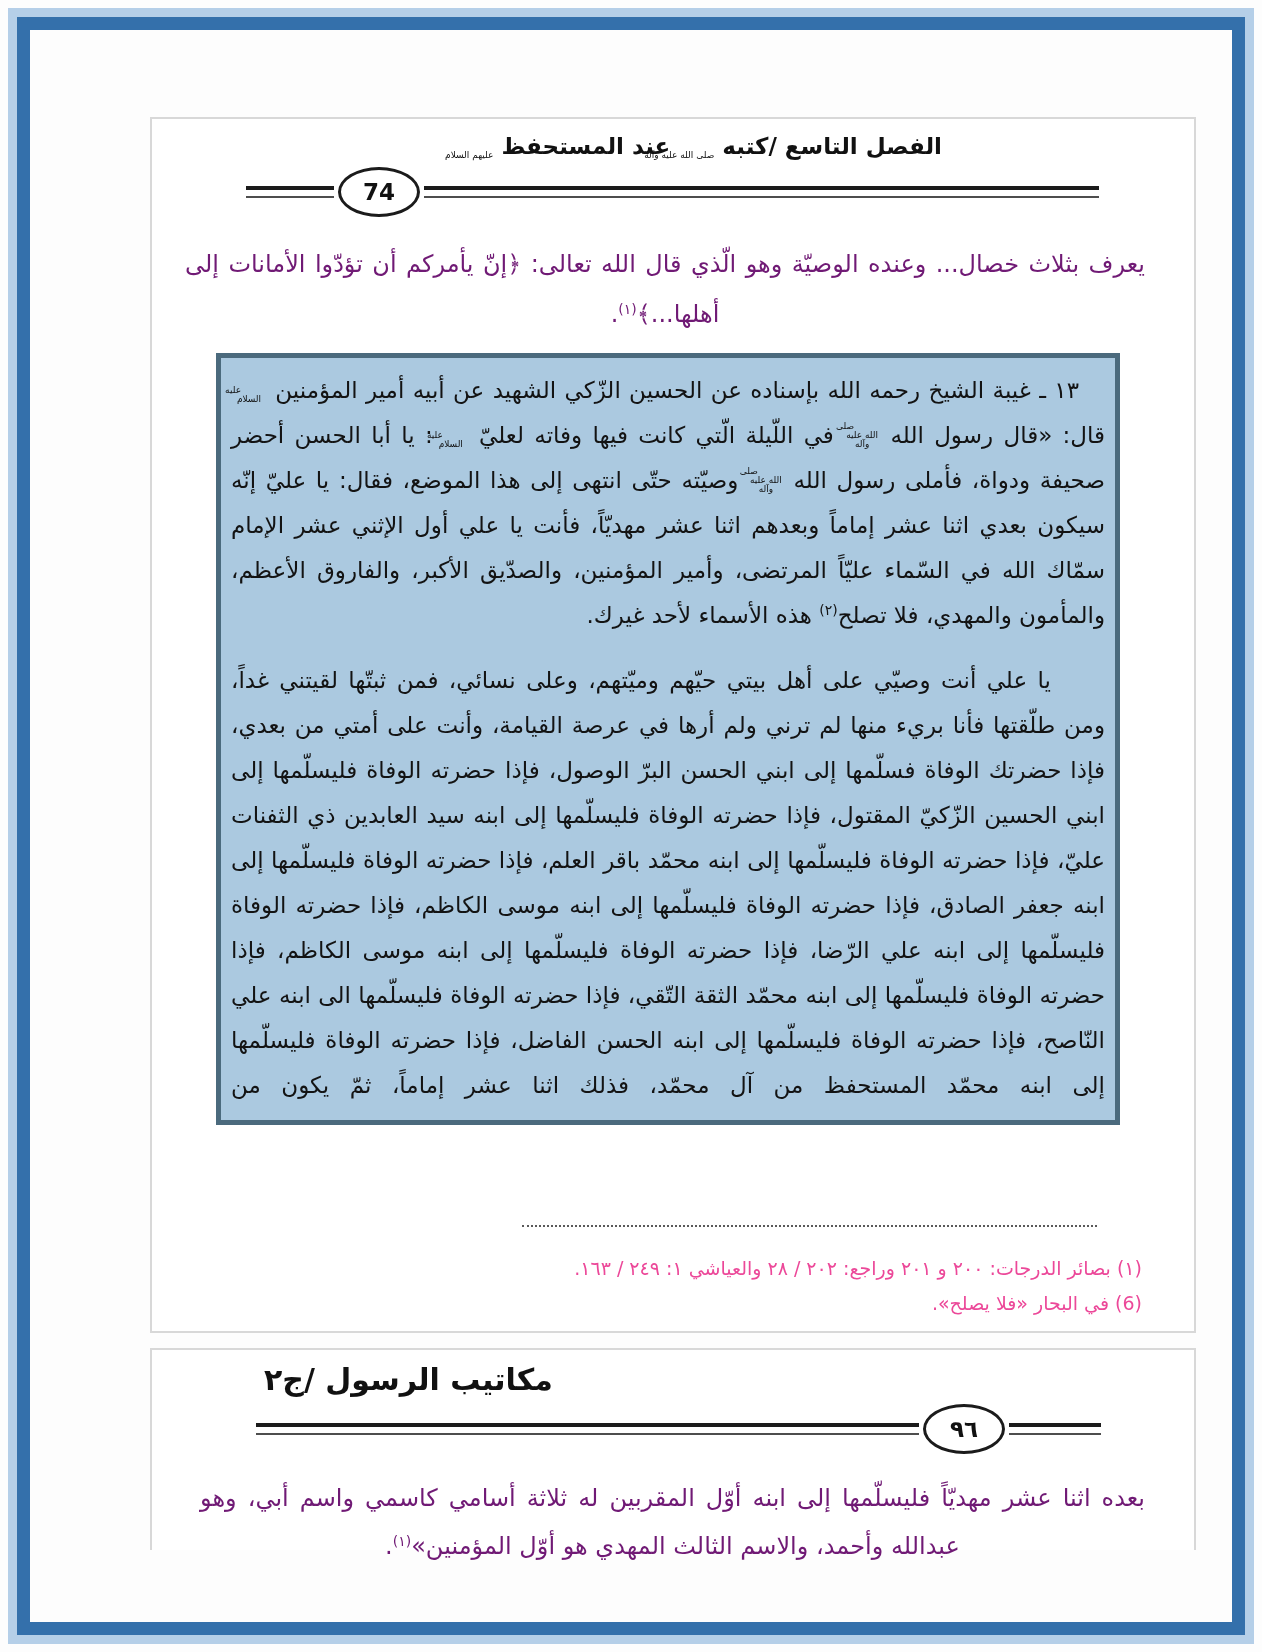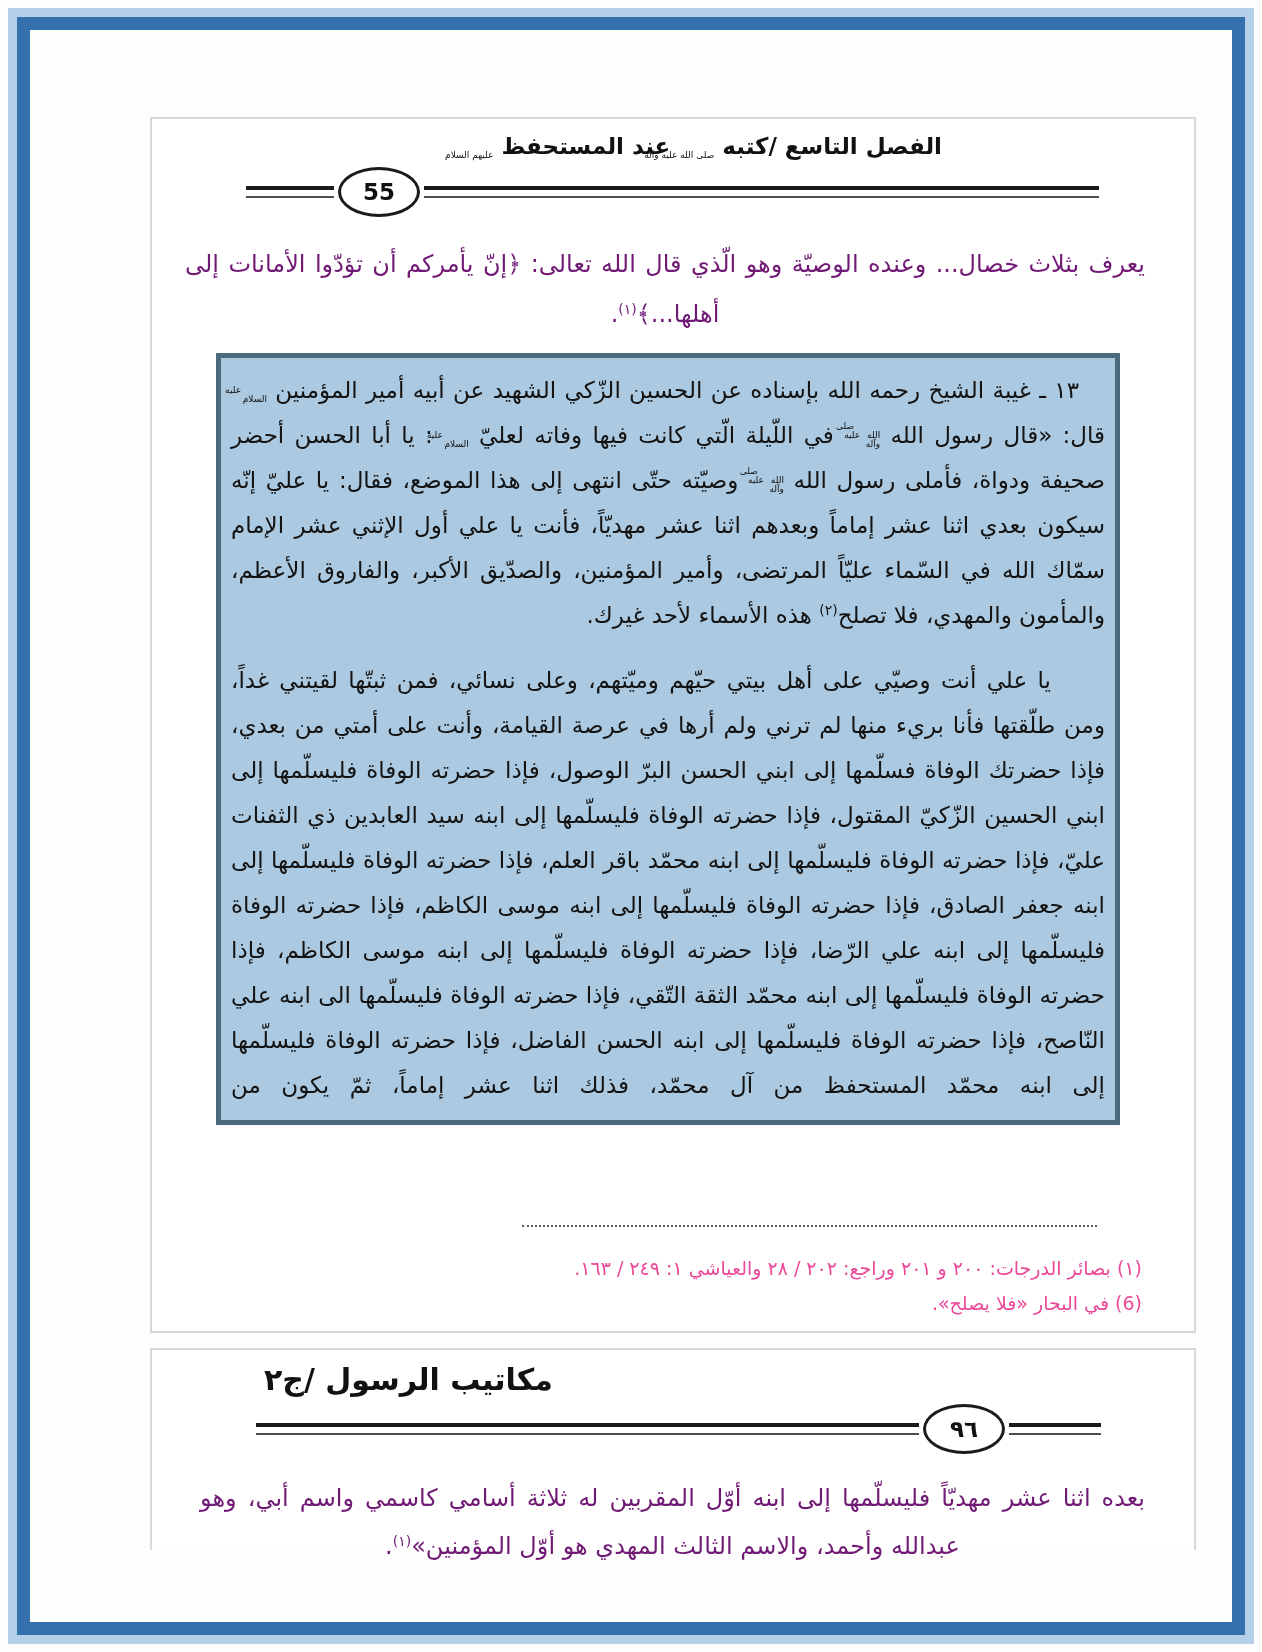--- a/index.html
+++ b/index.html
@@ -74,21 +74,21 @@
   .footnotes {
     position:absolute; left:55px; right:52px; bottom:10px;
     direction:rtl; text-align:right; font-size:19px; line-height:35px; color:#ec4899;
   }
   .footnote-line { display:block; }
 
   
   .fn-mark { font-size:14px; vertical-align:8px; line-height:0; }
   .stamp {
     display:inline-block; width:36px; font-size:9px; line-height:9px;
-    vertical-align:-4px; color:#111; font-weight:normal;
+    text-align:center; vertical-align:-4px; color:#111; font-weight:normal;
   }
 </style>
 </head>
 <body>
 
 <div class="canvas">
 
   <div class="frame-light"></div>
   <div class="frame-dark"></div>
 
@@ -97,21 +97,21 @@
     <div class="chapter-title">
       <span>الفصل التاسع /كتبه</span>
       <span class="stamp">صلى الله عليه وآله</span>
       <span>عند المستحفظ</span>
       <span class="stamp">عليهم السلام</span>
     </div>
 
     <div class="rule-row rule-row-95">
       <div class="rule-seg seg-fixed-95"></div>
       <div class="page-oval">
-        <span>55</span>
+        <span>74</span>
       </div>
       <div class="rule-seg seg-flex"></div>
     </div>
 
     <div class="body-para p95-para1">
       <span>يعرف بثلاث خصال... وعنده الوصيّة وهو الّذي قال الله تعالى: ﴿إنّ يأمركم أن تؤدّوا الأمانات إلى أهلها...﴾</span><span class="fn-mark">(١)</span><span>.</span>
     </div>
 
     <div class="hadith-box">
       <div class="hadith-p hadith-p1">

